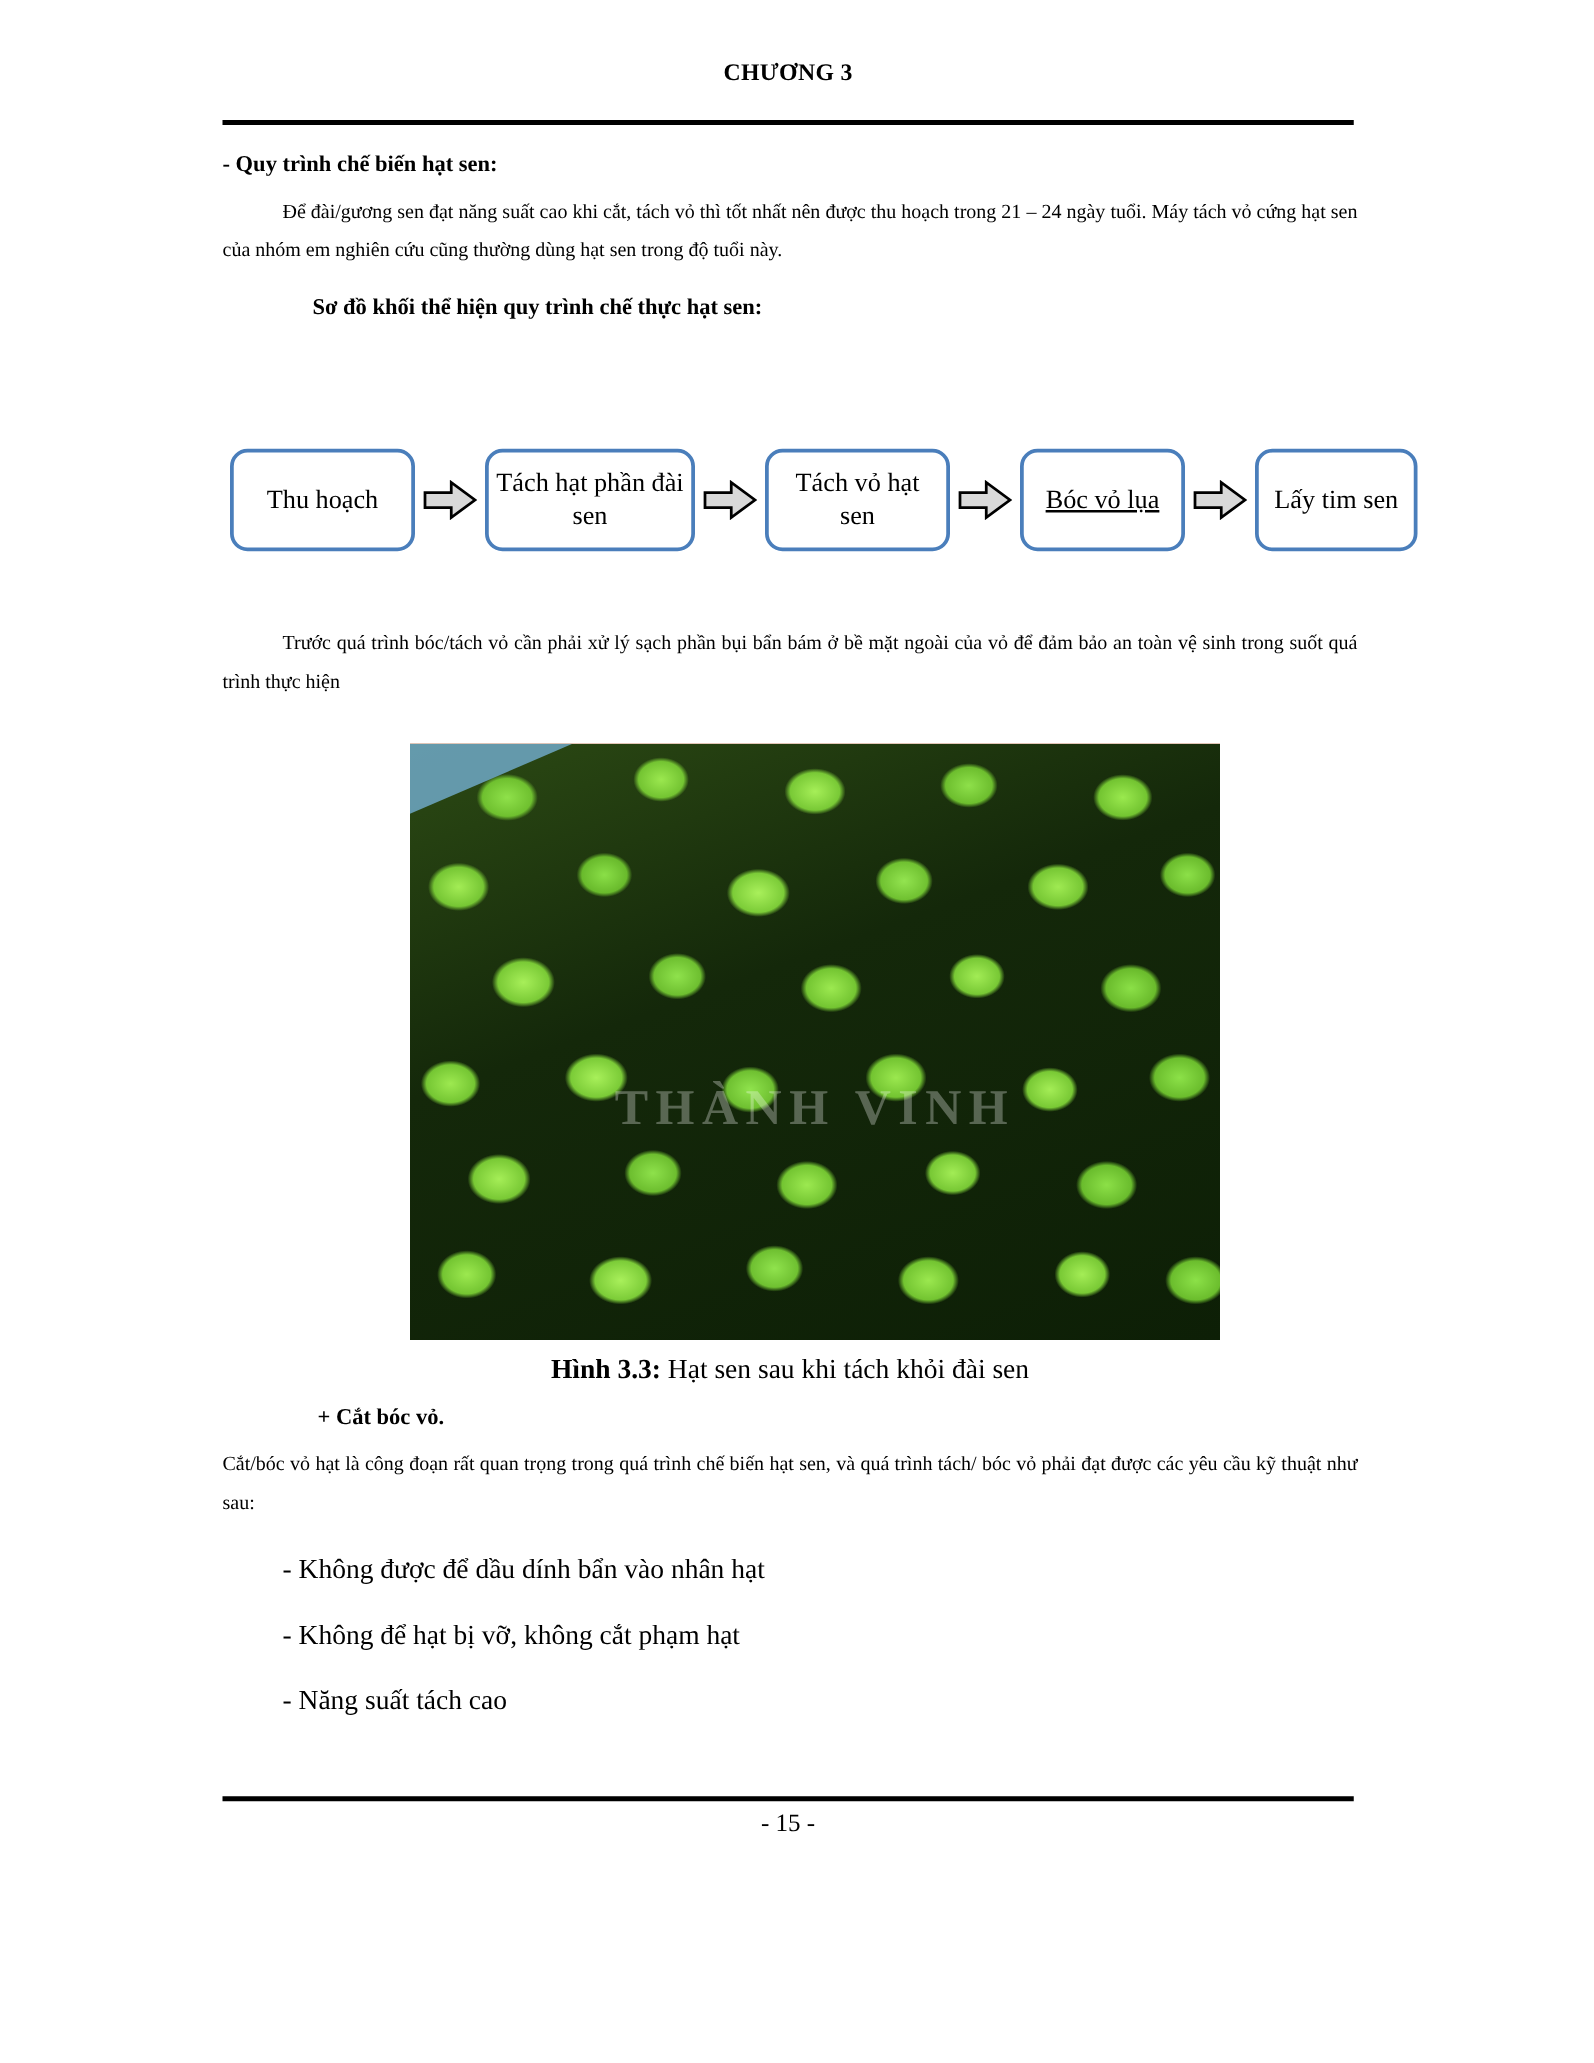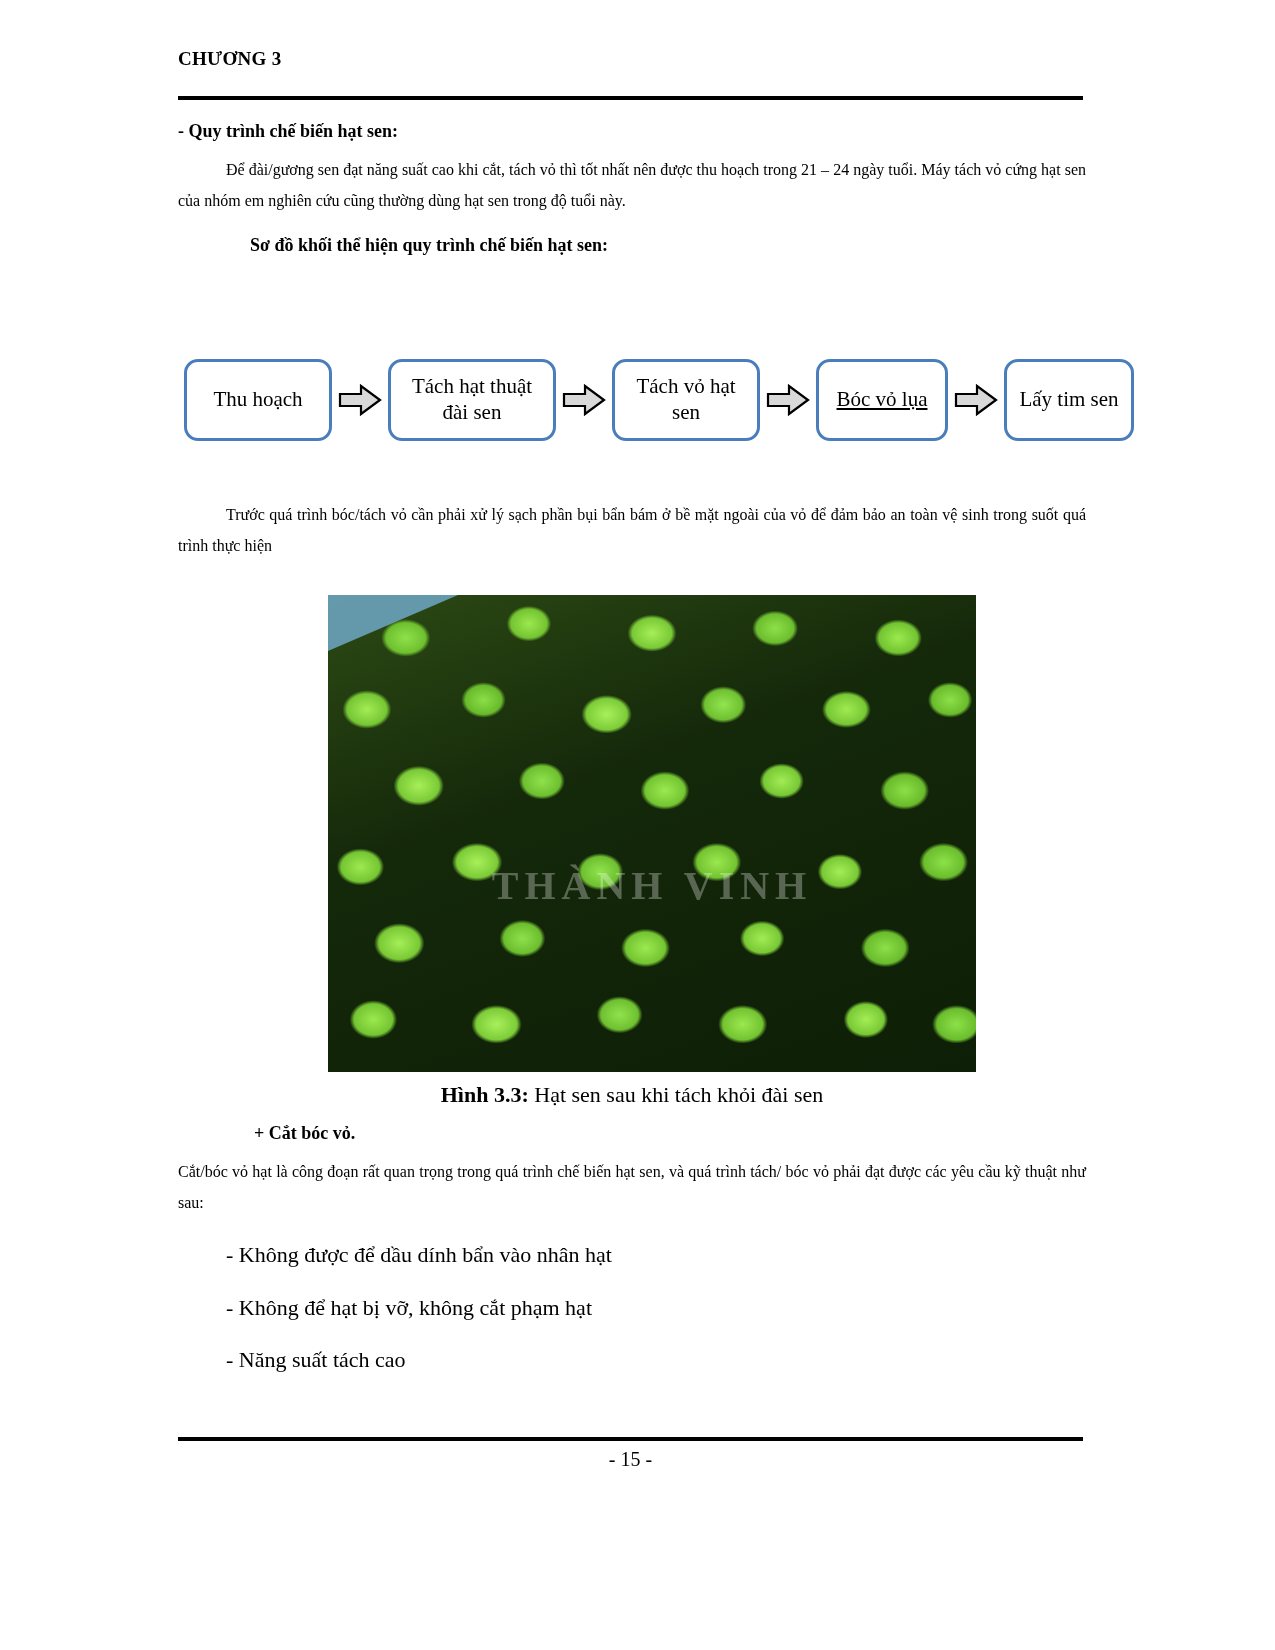--- a/index.html
+++ b/index.html
@@ -23,20 +23,21 @@
     position: absolute;
     left: 178px;
     top: 48px;
     width: 905px;
   }
   .header-title {
     font-size: 19px;
     font-weight: bold;
     letter-spacing: 0.3px;
     color: #000;
+    text-align: center;
   }
   .header-rule {
     position: absolute;
     left: 178px;
     top: 96px;
     width: 905px;
     height: 4px;
     background: #000000;
   }
 
@@ -229,37 +230,37 @@
   <div class="content">
 
     <div class="h-bold indent-1">- Quy trình chế biến hạt sen:</div>
 
     <div class="sp-10"></div>
 
     <p class="para first-indent">Để đài/gương sen đạt năng suất cao khi cắt, tách vỏ thì tốt nhất nên được thu hoạch trong 21 – 24 ngày tuổi. Máy tách vỏ cứng hạt sen của nhóm em nghiên cứu cũng thường dùng hạt sen trong độ tuổi này.</p>
 
     <div class="sp-16"></div>
 
-    <div class="h-bold indent-2">Sơ đồ khối thể hiện quy trình chế biến hạt sen:</div>
+    <div class="h-bold indent-2">Sơ đồ khối thể hiện quy trình chế thực hạt sen:</div>
   </div>
 
   <div class="flow">
 
     <div class="flow-box fb-1">
       <span>Thu hoạch</span>
     </div>
 
     <div class="flow-arrow">
       <svg width="44" height="34" viewBox="0 0 44 34" aria-hidden="true">
         <polygon points="2,11 23,11 23,3 42,17 23,31 23,23 2,23" fill="#D9D9D9" stroke="#000000" stroke-width="2.2" stroke-linejoin="miter"></polygon>
       </svg>
     </div>
 
     <div class="flow-box fb-2">
-      <span>Tách hạt thuật đài sen</span>
+      <span>Tách hạt phần đài sen</span>
     </div>
 
     <div class="flow-arrow">
       <svg width="44" height="34" viewBox="0 0 44 34" aria-hidden="true">
         <polygon points="2,11 23,11 23,3 42,17 23,31 23,23 2,23" fill="#D9D9D9" stroke="#000000" stroke-width="2.2" stroke-linejoin="miter"></polygon>
       </svg>
     </div>
 
     <div class="flow-box fb-3">
       <span>Tách vỏ hạt sen</span>

